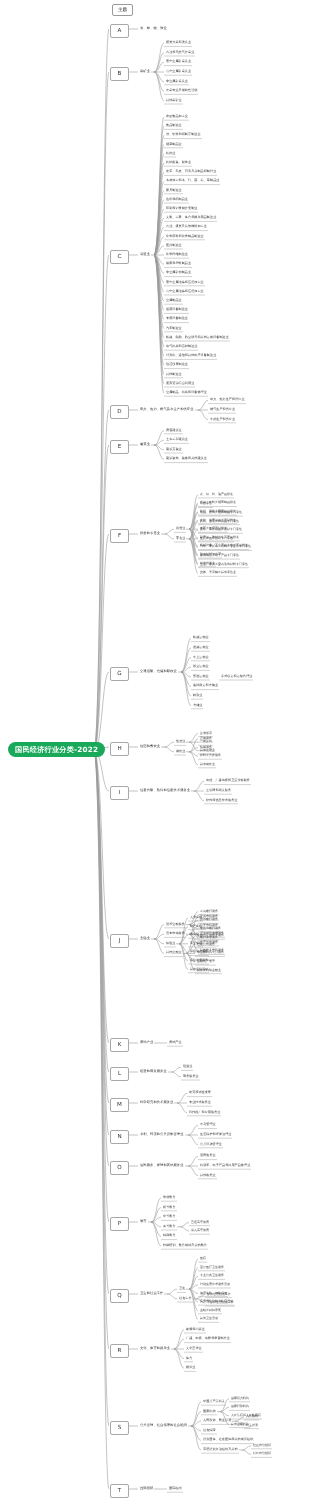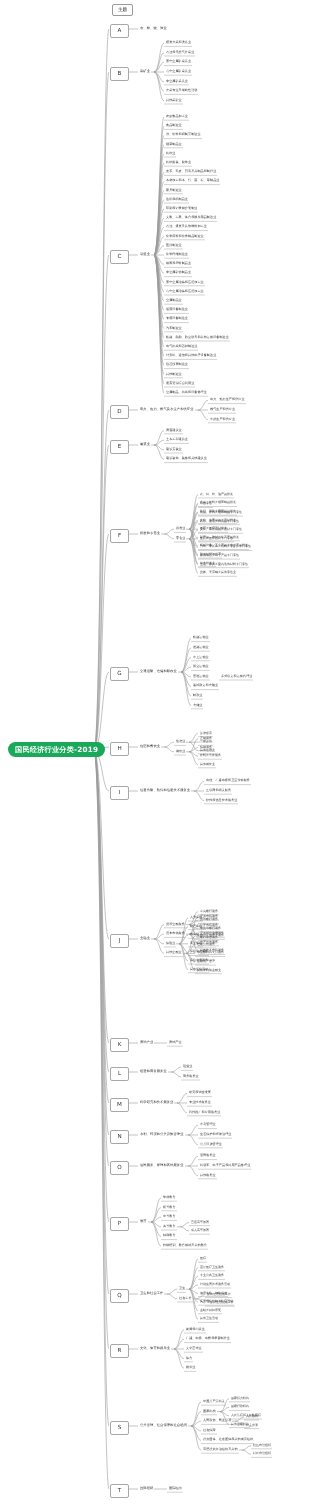--- a/index.html
+++ b/index.html
@@ -432,21 +432,21 @@
       <path d="M242,1450 C246.95,1450 246.95,1454.3 251,1454.3" fill="none" stroke="#9a9a9a" stroke-width="0.6"></path>
       <path d="M251,1457.3999999999999 L272,1457.3999999999999" fill="none" stroke="#9a9a9a" stroke-width="0.45"></path>
       <path d="M94,751 C102.25,751 102.25,1489 109,1489" fill="none" stroke="#9a9a9a" stroke-width="0.6"></path>
       <path d="M127,1489 L138,1489" fill="none" stroke="#9a9a9a" stroke-width="0.6"></path>
       <path d="M154,1489 L157,1489" fill="none" stroke="#9a9a9a" stroke-width="0.6"></path>
       <path d="M157,1489 C162.5,1489 162.5,1489 167,1489" fill="none" stroke="#9a9a9a" stroke-width="0.6"></path>
       <path d="M167,1492.2 L183,1492.2" fill="none" stroke="#9a9a9a" stroke-width="0.45"></path>
     </svg>
   <div id="nodes">
       <div class="title-node" style="left: 112px; top: 4px;">主题</div>
-      <div class="root-node" style="left: 8px; top: 742px;">国民经济行业分类-2019</div>
+      <div class="root-node" style="left: 8px; top: 742px;">国民经济行业分类-2022</div>
       <div class="letter-node" style="left: 110px; top: 24px;">A</div>
       <div class="lvl2" style="left: 140px; top: 27px;">农、林、牧、渔业</div>
       <div class="letter-node" style="left: 110px; top: 67px;">B</div>
       <div class="lvl2" style="left: 140px; top: 70px;">采矿业</div>
       <div class="lvl3" style="left: 166px; top: 41.2px;">煤炭开采和洗选业</div>
       <div class="lvl3" style="left: 166px; top: 50.8px;">石油和天然气开采业</div>
       <div class="lvl3" style="left: 166px; top: 60.4px;">黑色金属矿采选业</div>
       <div class="lvl3" style="left: 166px; top: 70px;">有色金属矿采选业</div>
       <div class="lvl3" style="left: 166px; top: 79.6px;">非金属矿采选业</div>
       <div class="lvl3" style="left: 166px; top: 89.2px;">开采专业及辅助性活动</div>

